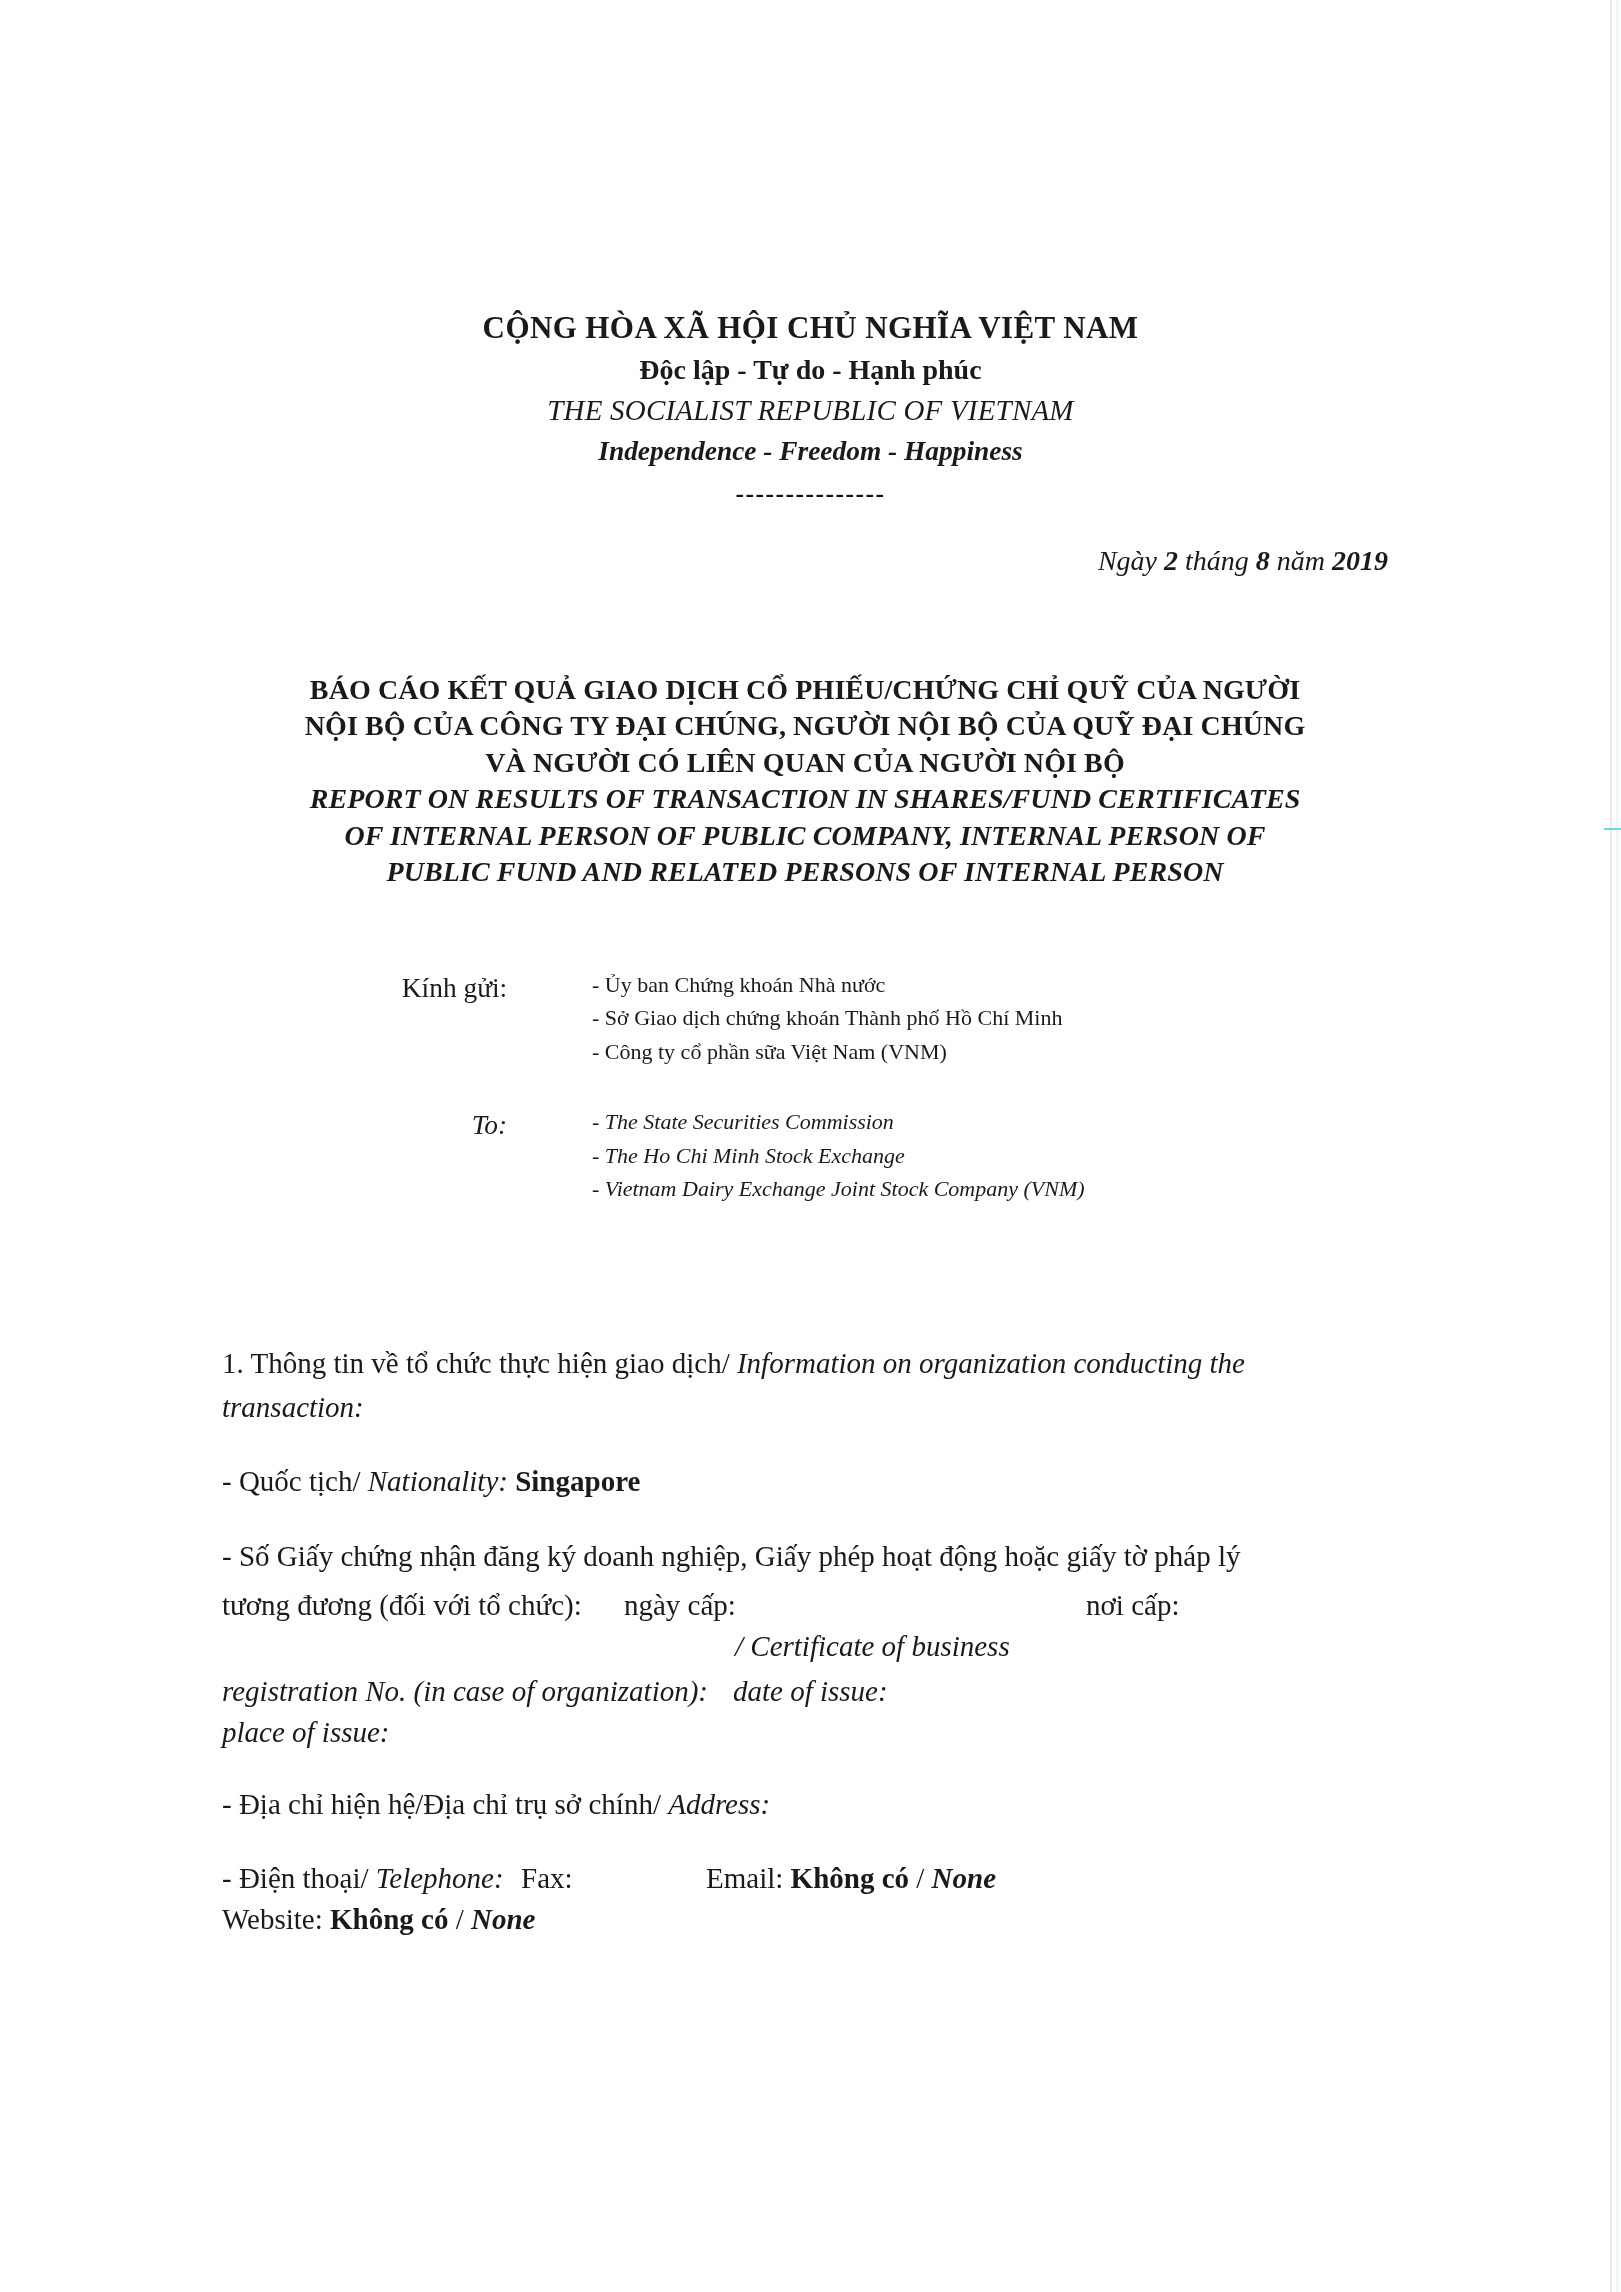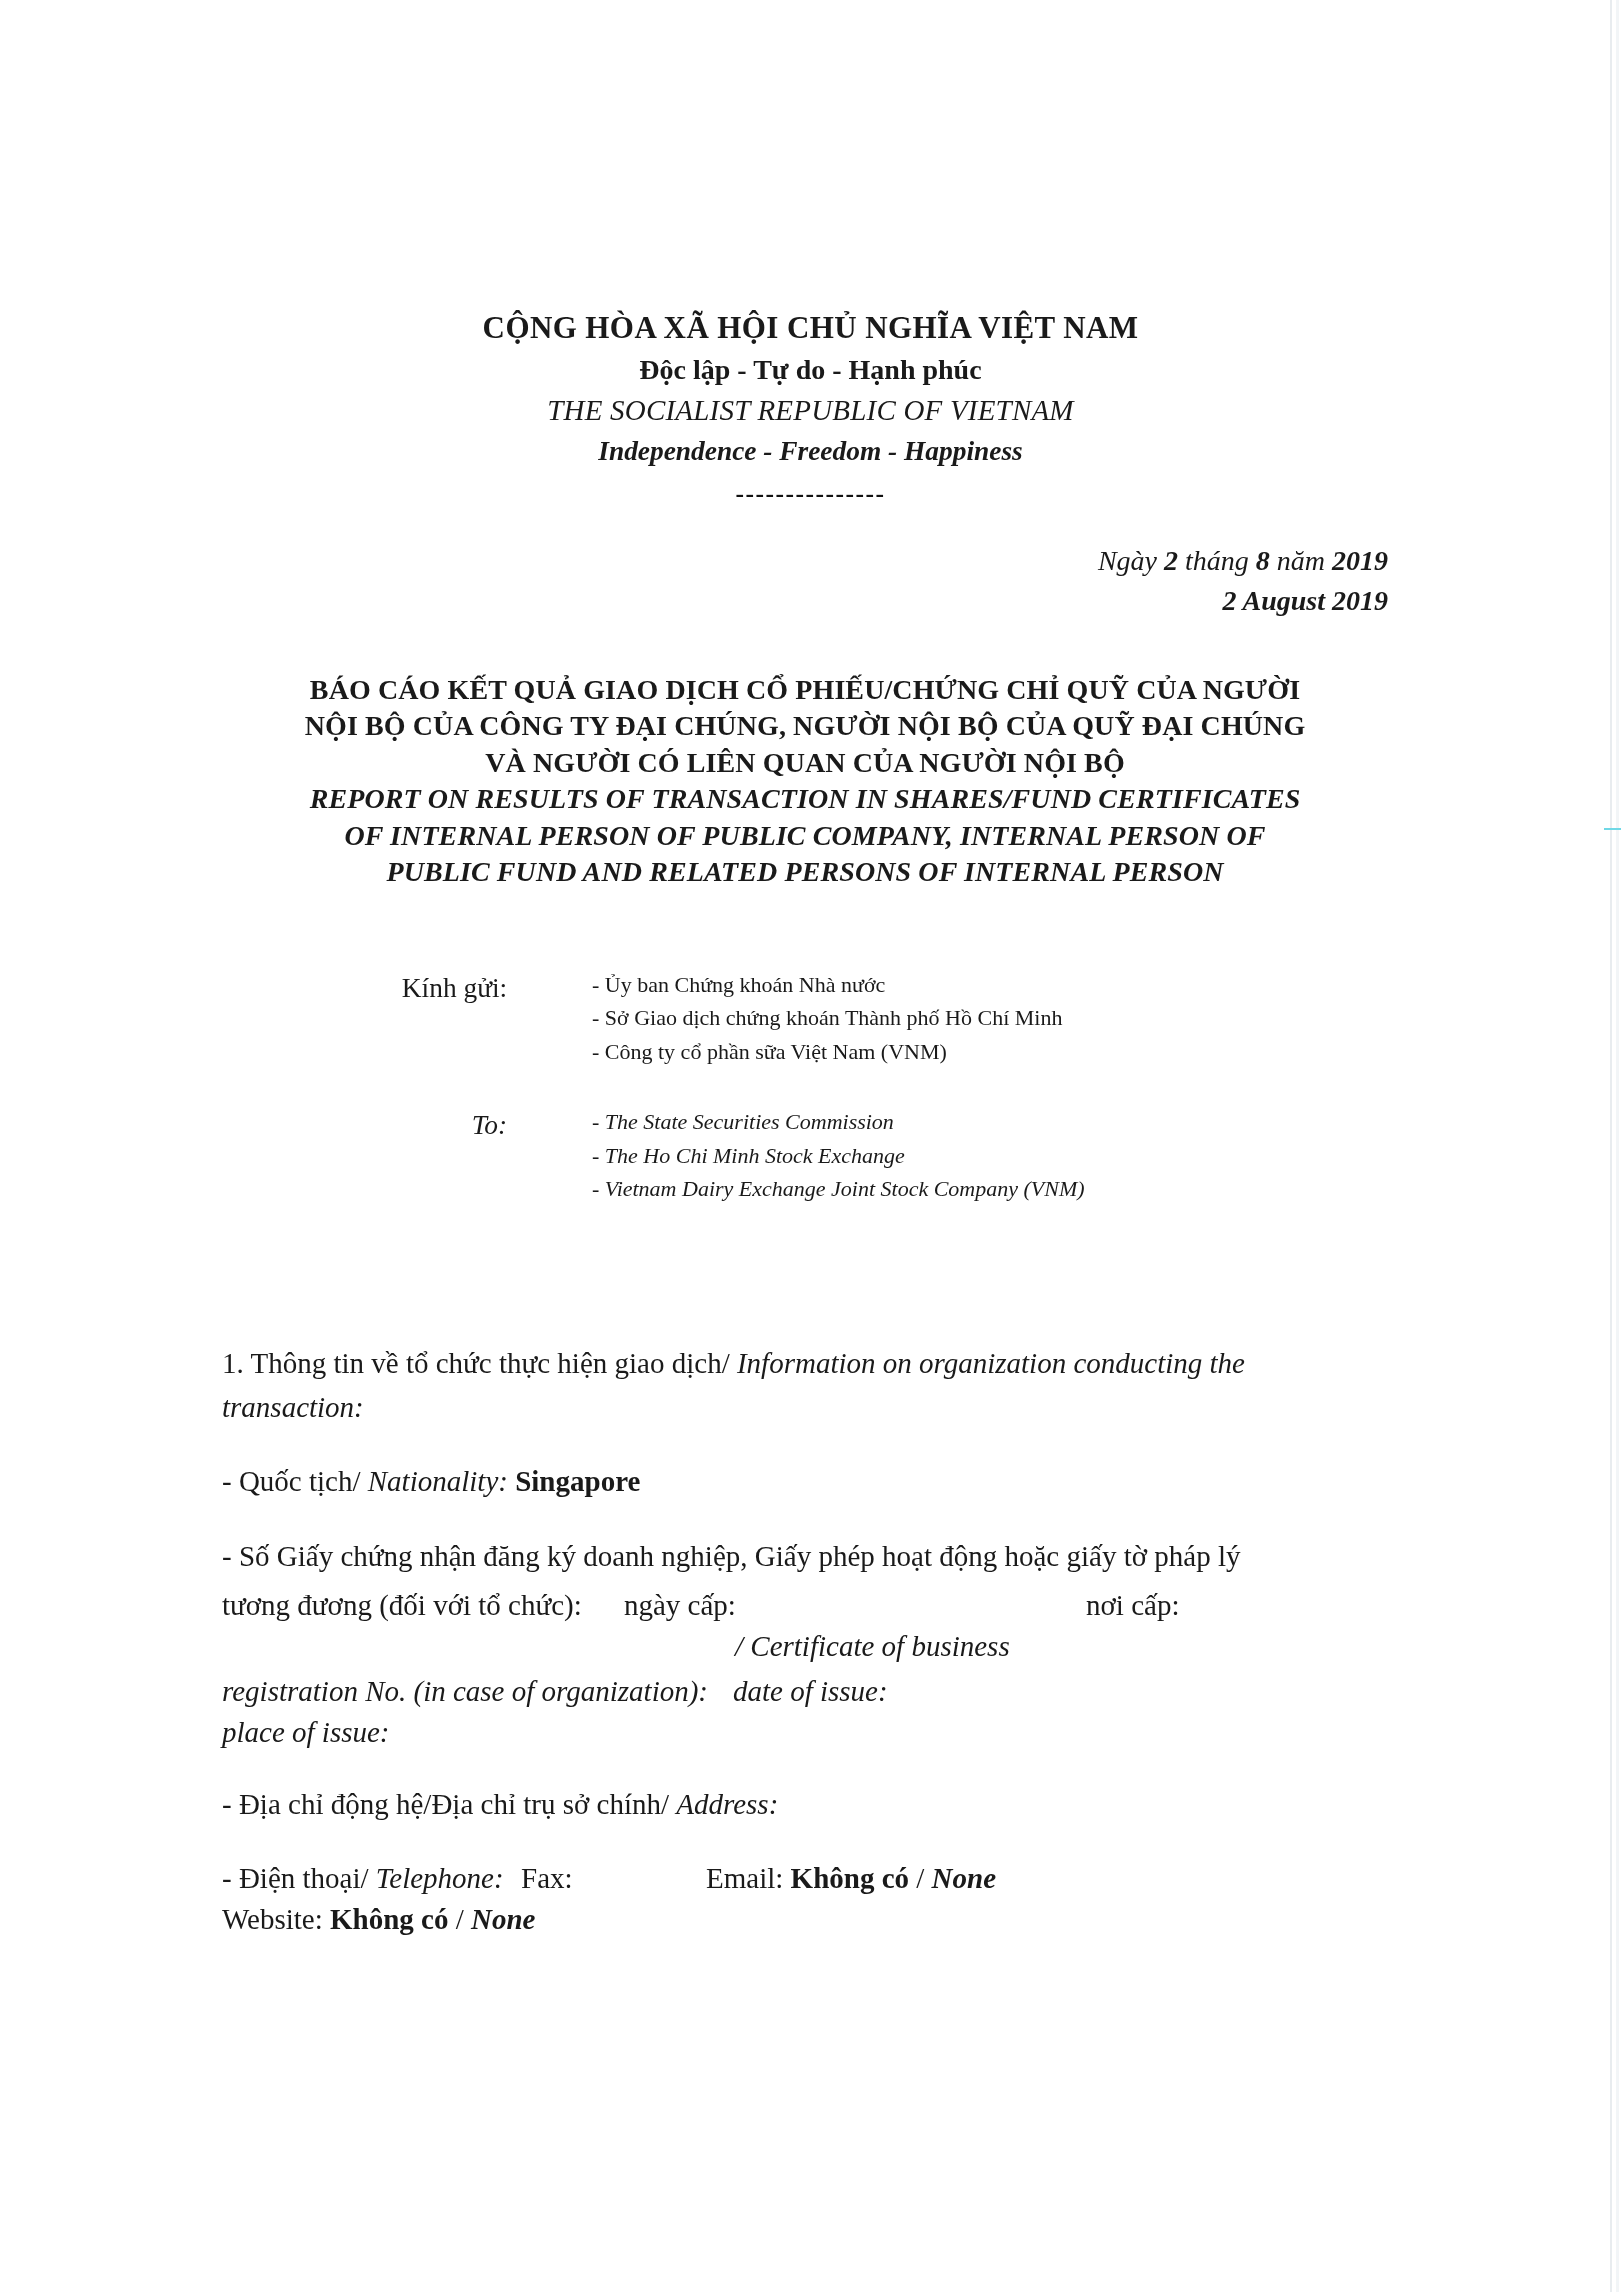--- a/index.html
+++ b/index.html
@@ -215,21 +215,20 @@
   <div class="natl-header">
     <div class="natl-line1">CỘNG HÒA XÃ HỘI CHỦ NGHĨA VIỆT NAM</div>
     <div class="natl-line2">Độc lập - Tự do - Hạnh phúc</div>
     <div class="natl-line3">THE SOCIALIST REPUBLIC OF VIETNAM</div>
     <div class="natl-line4">Independence - Freedom - Happiness</div>
     <div class="natl-rule">---------------</div>
   </div>
 
   <div class="date-block">
     <div class="date-vi"><span>Ngày </span><b>2</b><span> tháng </span><b>8</b><span> năm </span><b>2019</b></div>
-    <div class="date-en">2 August 2019</div>
   </div>
 
   <div class="doc-title">
     <div class="title-vi">BÁO CÁO KẾT QUẢ GIAO DỊCH CỔ PHIẾU/CHỨNG CHỈ QUỸ CỦA NGƯỜI</div>
     <div class="title-vi">NỘI BỘ CỦA CÔNG TY ĐẠI CHÚNG, NGƯỜI NỘI BỘ CỦA QUỸ ĐẠI CHÚNG</div>
     <div class="title-vi">VÀ NGƯỜI CÓ LIÊN QUAN CỦA NGƯỜI NỘI BỘ</div>
     <div class="title-en">REPORT ON RESULTS OF TRANSACTION IN SHARES/FUND CERTIFICATES</div>
     <div class="title-en">OF INTERNAL PERSON OF PUBLIC COMPANY, INTERNAL PERSON OF</div>
     <div class="title-en">PUBLIC FUND AND RELATED PERSONS OF INTERNAL PERSON</div>
   </div>
@@ -272,21 +271,21 @@
       </div>
       <div class="reg-row it">
         <span class="reg-col" style="left:0;">registration No. (in case of organization):</span>
         <span class="reg-col" style="left:511px;">date of issue:</span>
       </div>
       <div class="reg-row it">
         <span class="reg-col" style="left:0;">place of issue:</span>
       </div>
     </div>
 
-    <div class="para" style="margin-top:3.9px;"><span>- Địa chỉ động hệ/Địa chỉ trụ sở chính/ </span><span class="it">Address:</span></div>
+    <div class="para" style="margin-top:3.9px;"><span>- Địa chỉ hiện hệ/Địa chỉ trụ sở chính/ </span><span class="it">Address:</span></div>
 
     <div>
       <div class="contact-row">
         <span class="contact-col" style="left:0;"><span>- Điện thoại/ </span><span class="it">Telephone:</span></span>
         <span class="contact-col" style="left:299px;">Fax:</span>
         <span class="contact-col" style="left:484px;"><span>Email: </span><span class="bd">Không có</span><span> / </span><span class="bdit">None</span></span>
       </div>
       <div class="contact-row">
         <span class="contact-col" style="left:0;"><span>Website: </span><span class="bd">Không có</span><span> / </span><span class="bdit">None</span></span>
       </div>

